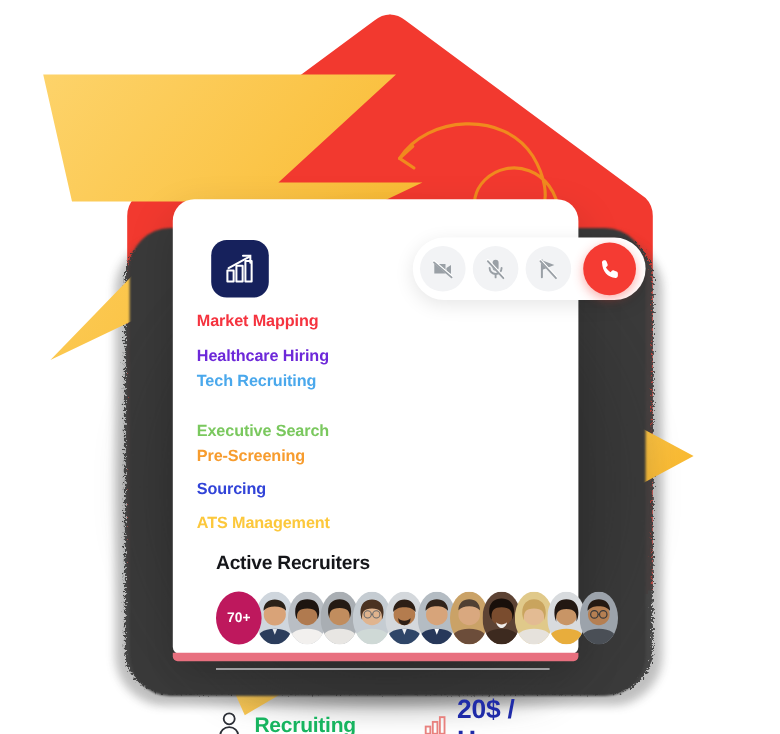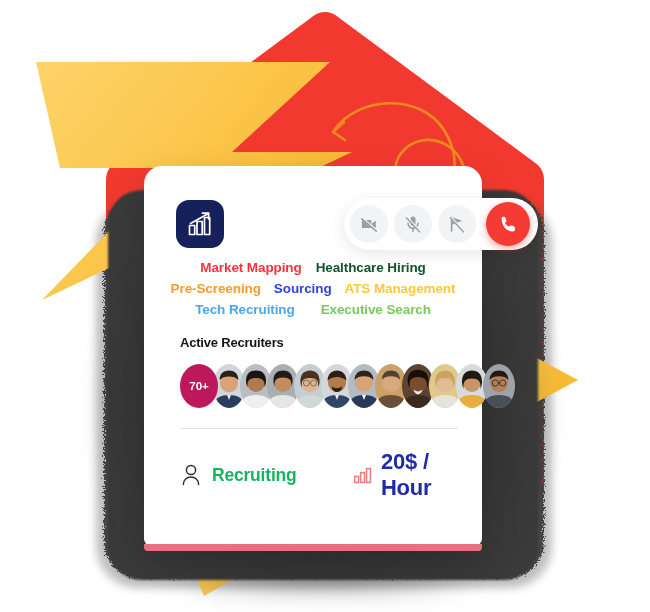--- a/index.html
+++ b/index.html
@@ -132,33 +132,34 @@
   .tags {
     padding: 0 20px;
     margin-top: -6px;
   }
   .tag-row {
     display: flex;
     justify-content: center;
     align-items: baseline;
     gap: 14px;
     margin-bottom: 6px;
+    flex-direction: column;
   }
   .tag {
     font-size: 13.5px;
     font-weight: 700;
     white-space: nowrap;
     letter-spacing: -0.1px;
     cursor: pointer;
   }
 
   
   .section-title {
     margin: 18px 0 0 36px;
-    font-size: 13px;
+    font-size: 16px;
     font-weight: 700;
     color: #15161a;
     letter-spacing: -0.2px;
   }
 
   
   .avatar-strip {
     margin: 14px 0 0 36px;
     display: flex;
     align-items: center;
@@ -323,32 +324,32 @@
           </svg>
         </button>
 
       </div>
     </div>
 
     <div class="tags">
 
       <div class="tag-row">
         <span class="tag" style="color:#f5333f">Market Mapping</span>
-        <span class="tag" style="color:#14532d">Healthcare  Hiring</span>
+        <span class="tag" style="color:#6d28d9">Healthcare  Hiring</span>
+      </div>
+
+      <div class="tag-row" style="gap:26px;">
+        <span class="tag" style="color:#4aa8ec">Tech Recruiting</span>
+        <span class="tag" style="color:#7ac85e">Executive Search</span>
       </div>
 
       <div class="tag-row" style="gap:13px;">
         <span class="tag" style="color:#f79c2e">Pre-Screening</span>
         <span class="tag" style="color:#3143d8">Sourcing</span>
         <span class="tag" style="color:#fcc83c">ATS  Management</span>
-      </div>
-
-      <div class="tag-row" style="gap:26px;">
-        <span class="tag" style="color:#4aa8ec">Tech Recruiting</span>
-        <span class="tag" style="color:#7ac85e">Executive Search</span>
       </div>
 
     </div>
 
     <div class="section-title">Active Recruiters</div>
 
     <div class="avatar-strip">
 
       <div class="count-badge">70+</div>
 

